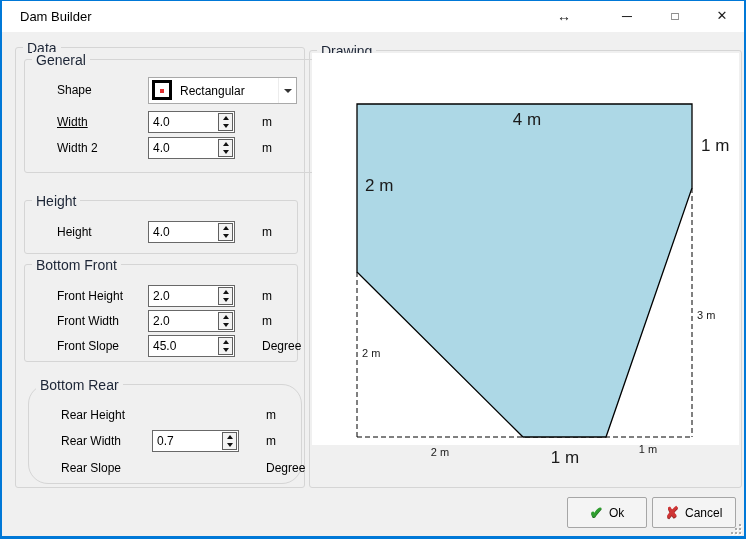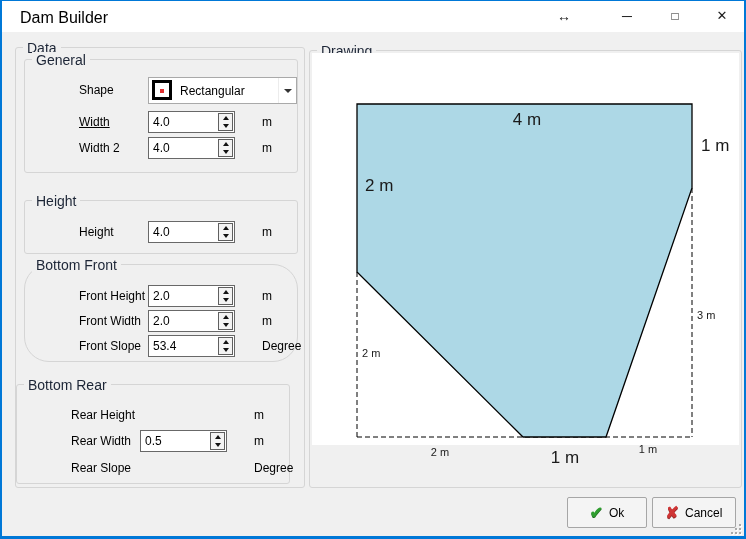--- a/index.html
+++ b/index.html
@@ -1,32 +1,32 @@
 <!DOCTYPE html>
 <html><head>
 <meta charset="utf-8">
 <style>
   html,body{margin:0;padding:0;background:#ffffff;}
   .window{position:relative;width:746px;height:539px;box-sizing:border-box;
     border:2px solid #0078d7;border-top-width:1px;border-bottom-width:3px;
     background:#f0f0f0;font-family:"Liberation Sans",sans-serif;overflow:hidden;}
   
   .titlebar{position:absolute;left:0;top:0;right:0;height:31px;background:#ffffff;}
-  .title{position:absolute;left:18px;top:8px;font-size:16px;color:#000;}
+  .title{position:absolute;left:18px;top:8px;font-size:13px;color:#000;}
   .tb-btn{position:absolute;top:0;width:32px;height:30px;text-align:center;line-height:30px;
     color:#1a1a1a;font-size:13px;cursor:default;}
   .tb-resize{left:546px;font-weight:bold;font-size:14px;}
   .tb-min{left:609px;font-size:14px;}
   .tb-max{left:657px;font-size:12px;}
   .tb-close{left:704px;font-size:13px;}
   
   .groupbox{position:absolute;border:1px solid #d5d5d5;border-radius:3px;}
   .gb-label{position:absolute;top:-8px;left:7px;background:#f0f0f0;padding:0 4px;
     font-size:14px;color:#1c2536;white-space:nowrap;}
-  .row-label{position:absolute;font-size:12px;color:#000;white-space:nowrap;margin-left:22px;}
+  .row-label{position:absolute;font-size:12px;color:#000;white-space:nowrap;}
   .unit{position:absolute;left:237px;font-size:12px;color:#000;}
   
   .spin{position:absolute;left:123px;width:87px;height:22px;background:#fff;
     border:1px solid #686868;box-sizing:border-box;}
   .spin-val{position:absolute;left:4px;top:3px;font-size:12px;color:#000;}
   .updown{position:absolute;right:1px;top:1px;width:15px;height:18px;background:#f3f3f3;
     border:1px solid #5f5f5f;box-sizing:border-box;}
   .ud-cell{position:absolute;left:0;width:100%;height:8px;display:flex;align-items:center;justify-content:center;}
   .ud-up{top:0;} .ud-down{bottom:0;}
   .tri-up{width:0;height:0;border-left:3px solid transparent;border-right:3px solid transparent;border-bottom:4px solid #111;}
@@ -65,21 +65,21 @@
     <span class="title">Dam Builder</span>
     <span class="tb-btn tb-resize">↔</span>
     <span class="tb-btn tb-min">─</span>
     <span class="tb-btn tb-max">□</span>
     <span class="tb-btn tb-close">✕</span>
   </div>
 
   <div class="groupbox" style="left:13px;top:46px;width:288px;height:439px;">
     <span class="gb-label">Data</span>
 
-    <div class="groupbox" style="left:8px;top:11px;width:272px;height:112px;">
+    <div class="groupbox" style="left:8px;top:11px;width:272px;height:112px;padding-left:22px;">
       <span class="gb-label">General</span>
 
       <span class="row-label" style="left:32px;top:23px;">Shape</span>
       <div class="combo">
         <span class="combo-icon">
             <span class="combo-dot"></span>
           </span>
         <span class="combo-text">Rectangular</span>
         <span class="combo-arrow">
             <span class="combo-tri"></span>
@@ -125,21 +125,21 @@
               <i class="tri-up"></i>
             </span>
           <span class="ud-cell ud-down">
               <i class="tri-down"></i>
             </span>
         </span>
       </div>
       <span class="unit" style="top:24px;">m</span>
     </div>
 
-    <div class="groupbox" style="left:8px;top:216px;width:272px;height:96px;border-radius:25px;">
+    <div class="groupbox" style="left:8px;top:216px;width:272px;height:96px;">
       <span class="gb-label">Bottom Front</span>
 
       <span class="row-label" style="left:32px;top:24px;">Front Height</span>
       <div class="spin" style="top:20px;">
         <span class="spin-val">2.0</span>
         <span class="updown">
           <span class="ud-cell ud-up">
               <i class="tri-up"></i>
             </span>
           <span class="ud-cell ud-down">
@@ -158,42 +158,42 @@
             </span>
           <span class="ud-cell ud-down">
               <i class="tri-down"></i>
             </span>
         </span>
       </div>
       <span class="unit" style="top:49px;">m</span>
 
       <span class="row-label" style="left:32px;top:74px;">Front Slope</span>
       <div class="spin" style="top:70px;">
-        <span class="spin-val">53.4</span>
+        <span class="spin-val">45.0</span>
         <span class="updown">
           <span class="ud-cell ud-up">
               <i class="tri-up"></i>
             </span>
           <span class="ud-cell ud-down">
               <i class="tri-down"></i>
             </span>
         </span>
       </div>
       <span class="unit" style="top:74px;">Degree</span>
     </div>
 
-    <div class="groupbox" style="left:0;top:336px;width:272px;height:98px;">
+    <div class="groupbox" style="left:12px;top:336px;width:272px;height:98px;border-radius:20px;">
       <span class="gb-label">Bottom Rear</span>
 
       <span class="row-label" style="left:32px;top:23px;">Rear Height</span>
       <span class="unit" style="top:23px;">m</span>
 
       <span class="row-label" style="left:32px;top:49px;">Rear Width</span>
       <div class="spin" style="top:45px;">
-        <span class="spin-val">0.5</span>
+        <span class="spin-val">0.7</span>
         <span class="updown">
           <span class="ud-cell ud-up">
               <i class="tri-up"></i>
             </span>
           <span class="ud-cell ud-down">
               <i class="tri-down"></i>
             </span>
         </span>
       </div>
       <span class="unit" style="top:49px;">m</span>

